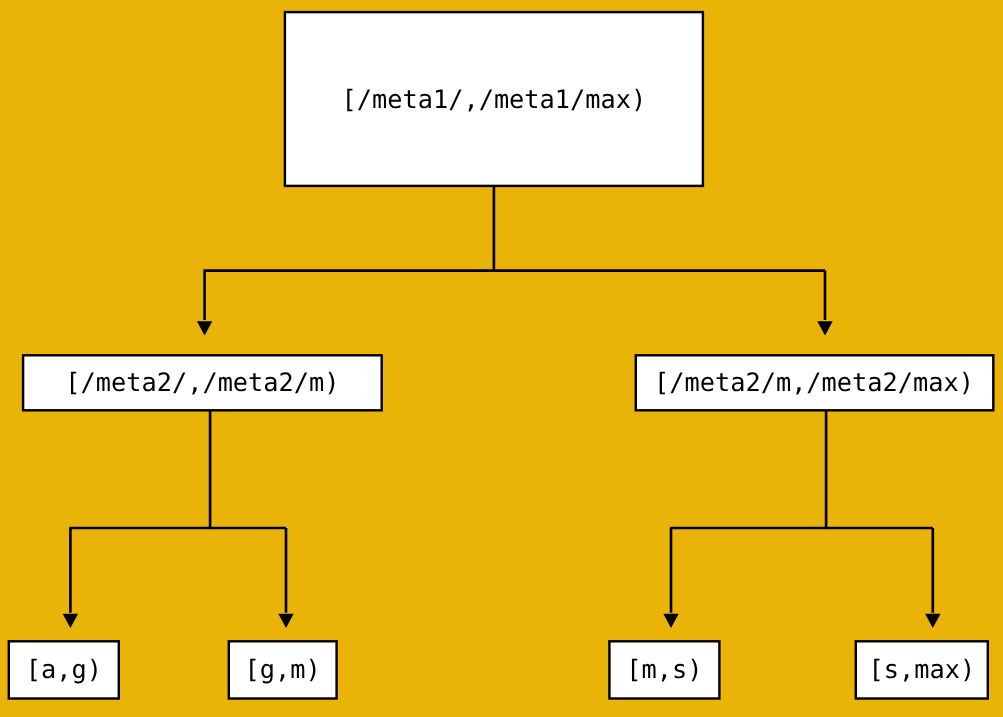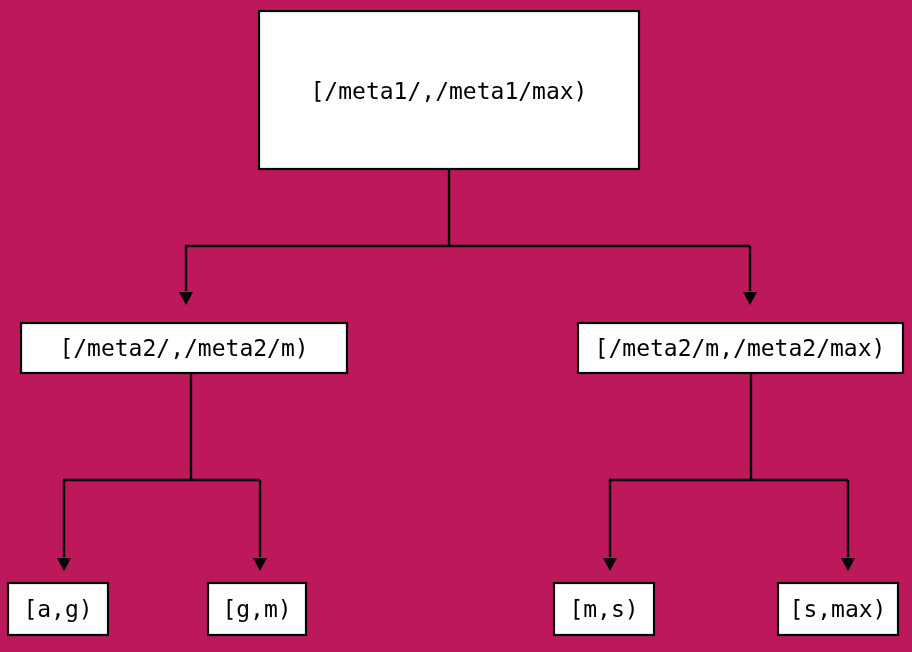--- a/index.html
+++ b/index.html
@@ -7,21 +7,21 @@
     padding: 0;
     background: #ffffff;
   }
   body {
     font-family: "DejaVu Sans Mono", monospace;
   }
   #diagram-root {
     position: relative;
     width: 912px;
     height: 652px;
-    background: #be185d;
+    background: #eab308;
     overflow: hidden;
   }
   svg.tree-canvas {
     position: absolute;
     left: 0;
     top: 0;
     width: 912px;
     height: 652px;
     display: block;
   }

